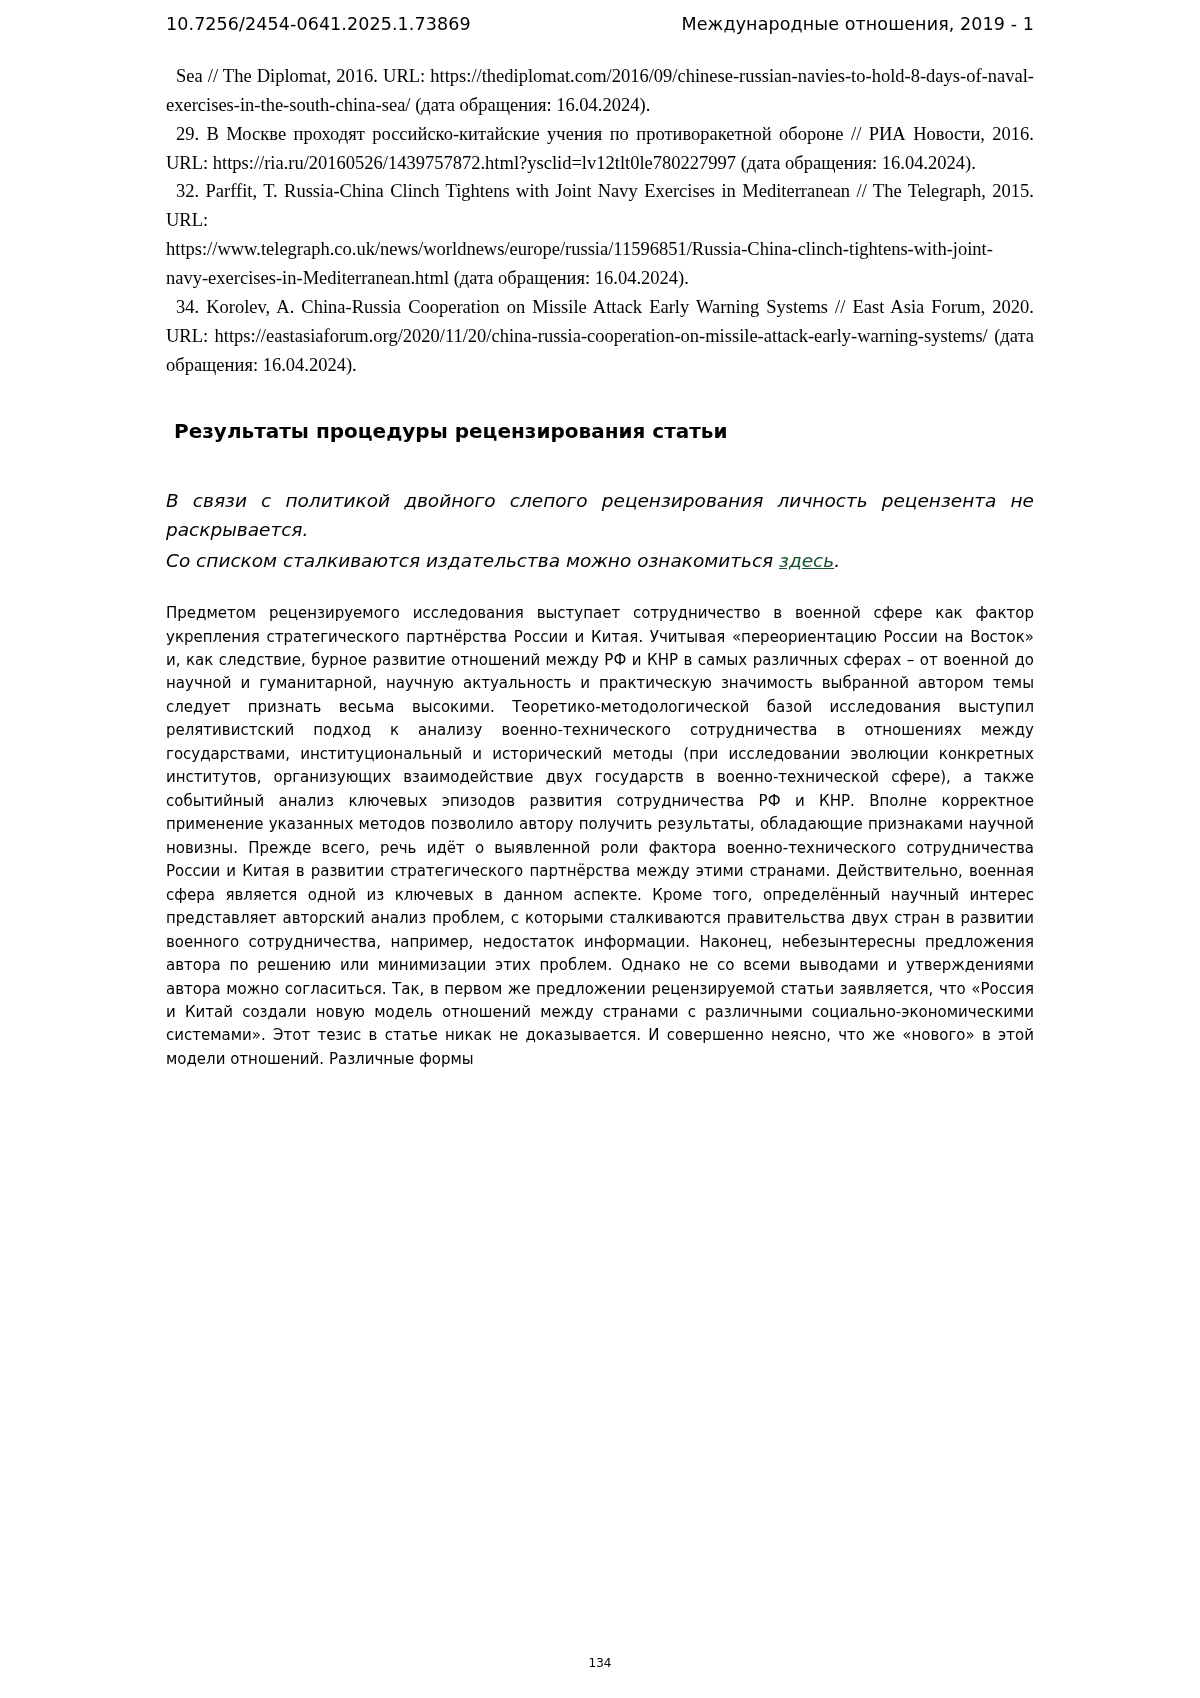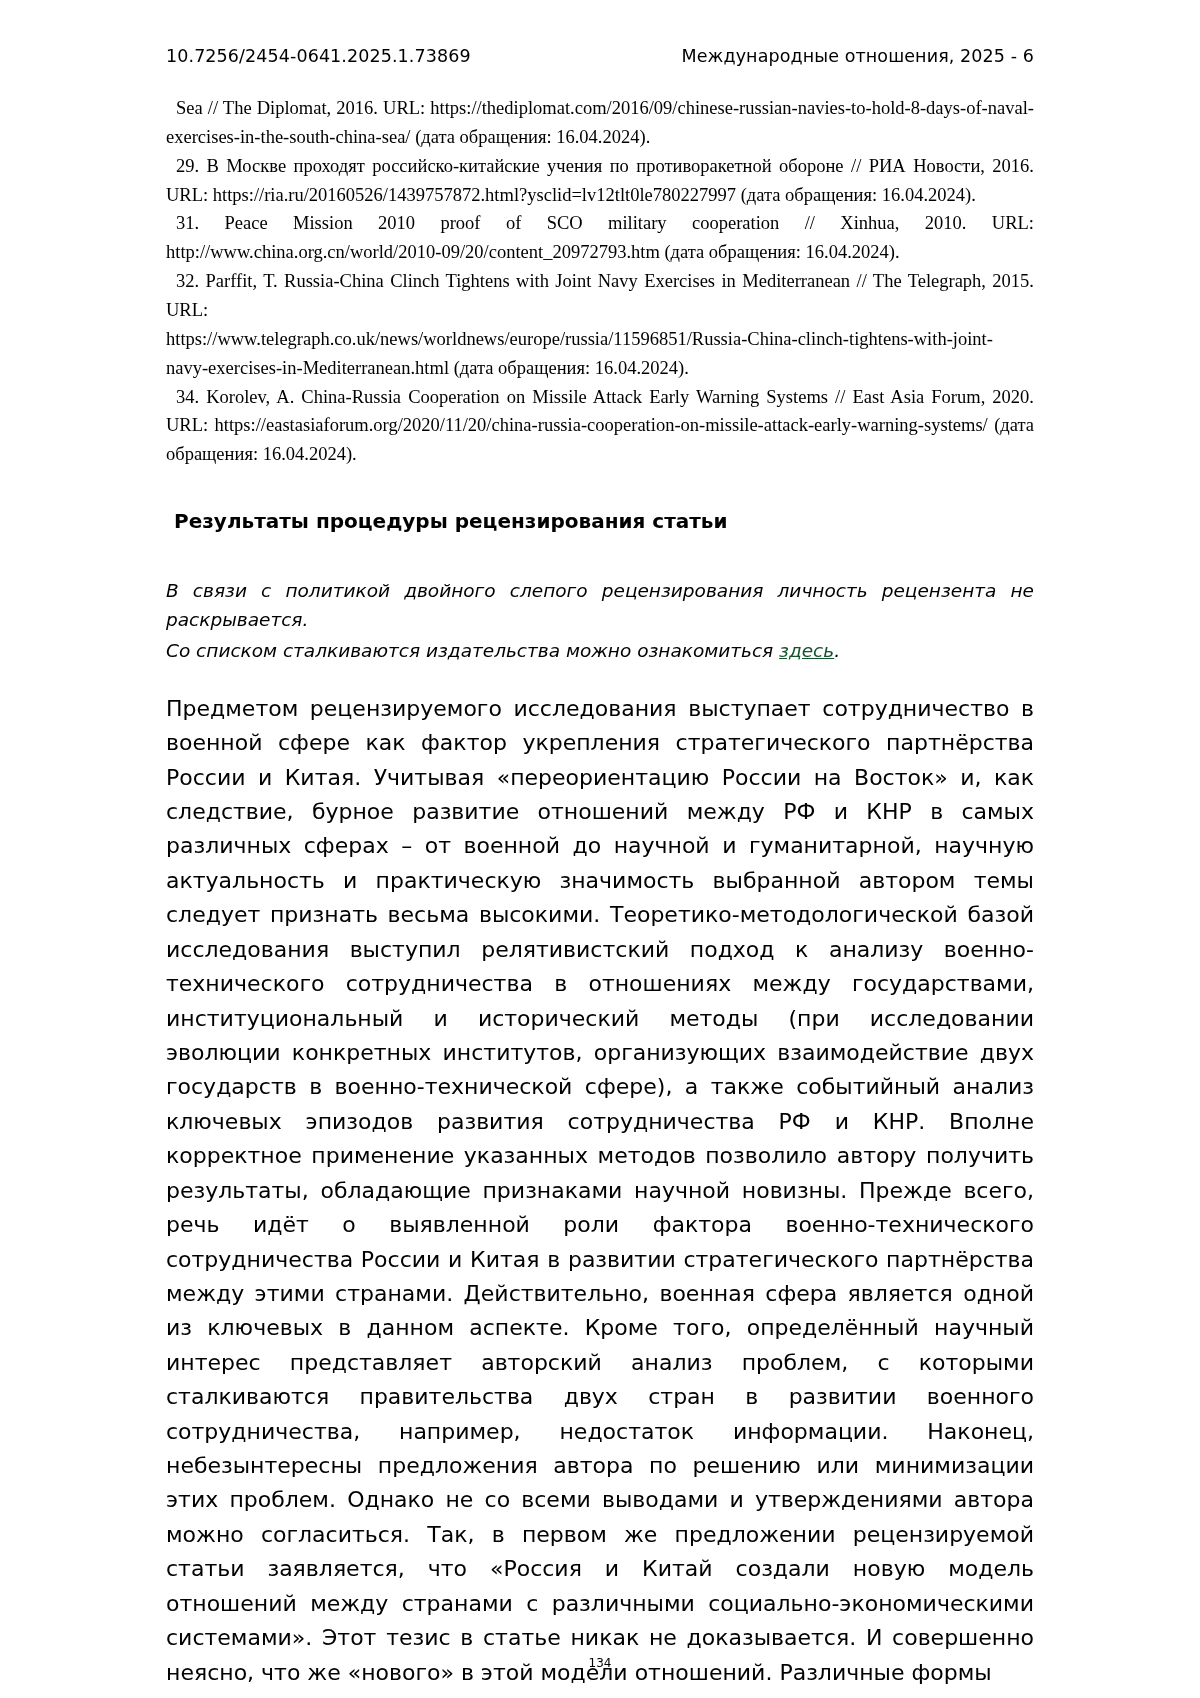--- a/index.html
+++ b/index.html
@@ -11,21 +11,21 @@
     width: 1200px;
     min-height: 1698px;
     font-family: "DejaVu Sans", sans-serif;
     color: #000000;
     position: relative;
   }
   .page {
     width: 1200px;
     min-height: 1698px;
     box-sizing: border-box;
-    padding: 46px 166px 0 166px;
+    padding: 14px 166px 0 166px;
     position: relative;
   }
   .header {
     display: flex;
     justify-content: space-between;
     align-items: baseline;
     font-size: 17.5px;
     letter-spacing: 0.1px;
     margin-bottom: 28px;
   }
@@ -63,21 +63,21 @@
     text-justify: inter-word;
   }
   .italic-note.second {
     margin-top: 2px;
   }
   .link {
     color: #14532d;
   }
   .body-text {
     margin-top: 26px;
-    font-size: 22px;
+    font-size: 15px;
     line-height: 1.565;
     text-align: justify;
     text-justify: inter-word;
   }
   .body-text p {
     margin: 0;
   }
   .page-number {
     position: absolute;
     bottom: 28px;
@@ -87,27 +87,26 @@
     font-size: 12px;
   }
 </style>
 </head>
 <body>
 
 <div class="page">
 
   <div class="header">
     <div class="doi">10.7256/2454-0641.2025.1.73869</div>
-    <div class="journal">Международные отношения, 2025 - 6</div>
+    <div class="journal">Международные отношения, 2019 - 1</div>
   </div>
 
   <div class="refs">
     <p class="ref">Sea // The Diplomat, 2016. URL: https://thediplomat.com/2016/09/chinese-russian-navies-to-hold-8-days-of-naval-exercises-in-the-south-china-sea/ (дата обращения: 16.04.2024).</p>
     <p class="ref">29. В Москве проходят российско-китайские учения по противоракетной обороне // РИА Новости, 2016. URL: https://ria.ru/20160526/1439757872.html?ysclid=lv12tlt0le780227997 (дата обращения: 16.04.2024).</p>
-    <p class="ref">31. Peace Mission 2010 proof of SCO military cooperation // Xinhua, 2010. URL: http://www.china.org.cn/world/2010-09/20/content_20972793.htm (дата обращения: 16.04.2024).</p>
     <p class="ref">32. Parffit, T. Russia-China Clinch Tightens with Joint Navy Exercises in Mediterranean // The Telegraph, 2015. URL:</p>
     <p class="ref" style="text-indent:0;">https://www.telegraph.co.uk/news/worldnews/europe/russia/11596851/Russia-China-clinch-tightens-with-joint-navy-exercises-in-Mediterranean.html (дата обращения: 16.04.2024).</p>
     <p class="ref">34. Korolev, A. China-Russia Cooperation on Missile Attack Early Warning Systems // East Asia Forum, 2020. URL: https://eastasiaforum.org/2020/11/20/china-russia-cooperation-on-missile-attack-early-warning-systems/ (дата обращения: 16.04.2024).</p>
   </div>
 
   <div class="section-title">Результаты процедуры рецензирования статьи</div>
 
   <div class="italic-note">В связи с политикой двойного слепого рецензирования личность рецензента не раскрывается.</div>
 
   <div class="italic-note second"><span>Со списком сталкиваются издательства можно ознакомиться </span><a class="link" href="#">здесь</a><span>.</span></div>

